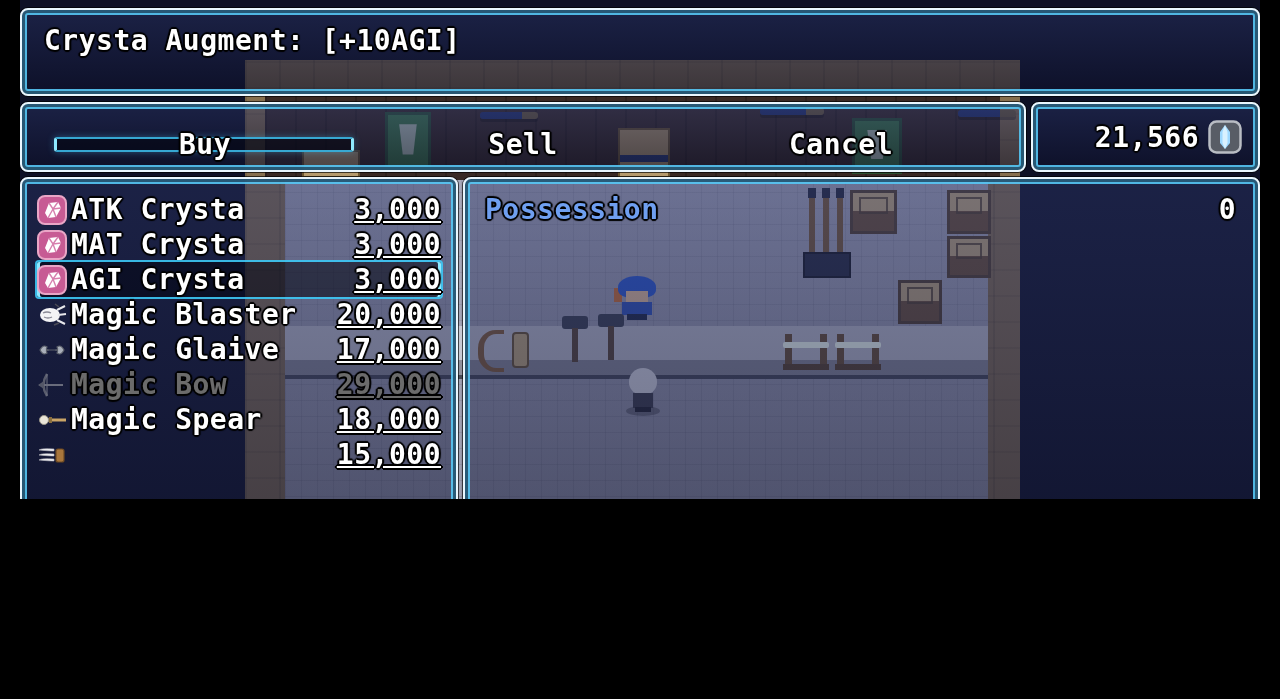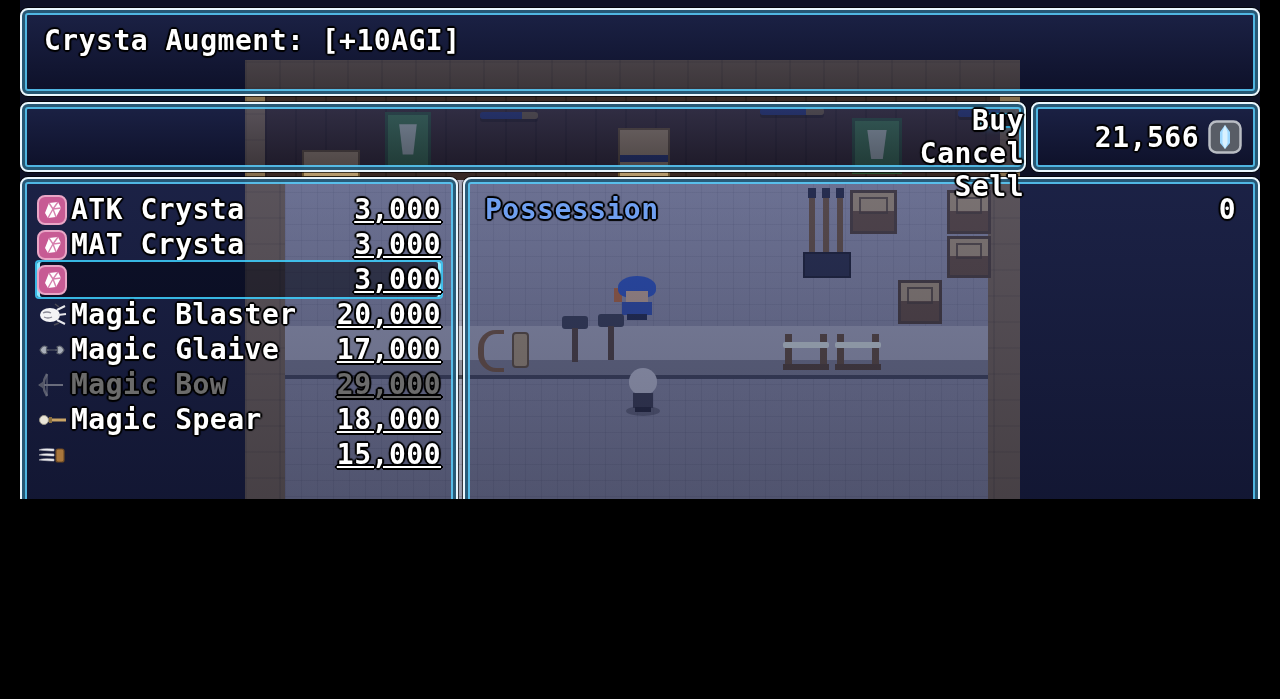--- a/index.html
+++ b/index.html
@@ -56,21 +56,21 @@
   .player .head{position:absolute;left:3px;top:0;width:28px;height:27px;background:#e9eaf0;border-radius:50% 50% 46% 46%;}
   .player .body{position:absolute;left:7px;top:25px;width:20px;height:15px;background:#3f3f4a;}
   .player .feet{position:absolute;left:9px;top:39px;width:16px;height:5px;background:#23232c;}
   .sprite-shadow{background:rgba(0,0,0,.28);border-radius:50%;}
 
   
   .window{position:absolute;box-sizing:border-box;border:2px solid #e9f7ff;border-radius:8px;
           background:linear-gradient(180deg,rgba(42,52,104,.48),rgba(13,16,42,.62));
           box-shadow:inset 0 0 0 3px rgba(6,9,26,.55),inset 0 0 0 5px rgba(86,200,245,.9),0 0 0 1px rgba(0,0,0,.65);}
   #help-window{left:20px;top:8px;width:1240px;height:88px;}
-  #command-window{left:20px;top:102px;width:1006px;height:70px;display:flex;align-items:flex-end;padding:0;flex-direction:column;}
+  #command-window{left:20px;top:102px;width:1006px;height:70px;display:flex;align-items:flex-start;padding:24px;}
   #gold-window{left:1031px;top:102px;width:229px;height:70px;display:flex;align-items:center;justify-content:flex-end;gap:9px;padding:0 16px;}
   #buy-window{left:20px;top:177px;width:438px;height:514px;}
   #status-window{left:463px;top:177px;width:797px;height:514px;}
 
   .gtext{color:#fff;font-size:28px;font-weight:700;letter-spacing:.5px;
          text-shadow:2px 0 1px #000,-2px 0 1px #000,0 2px 1px #000,0 -2px 1px #000,
                      1px 1px 1px #000,-1px -1px 1px #000,1px -1px 1px #000,-1px 1px 1px #000;}
   .sys{color:#6f9ff0;}
   .help-text{position:absolute;left:22px;top:14px;}
 
@@ -192,24 +192,24 @@
   <div class="window" id="help-window">
     <div class="gtext help-text">Crysta Augment: [+10AGI]</div>
   </div>
 
   <div class="window" id="command-window">
     <div class="cmd">
       <div class="cursor-box"></div>
       <span class="gtext">Buy</span>
     </div>
     <div class="cmd">
+      <span class="gtext">Sell</span>
+    </div>
+    <div class="cmd">
       <span class="gtext">Cancel</span>
-    </div>
-    <div class="cmd">
-      <span class="gtext">Sell</span>
     </div>
   </div>
 
   <div class="window" id="gold-window">
     <span class="gtext">21,566</span>
     <span class="gold-icon">
       <svg viewBox="0 0 34 34" width="34" height="34">
         <rect x="1.5" y="1.5" width="31" height="31" rx="7" fill="#585d66" stroke="#b9bdc4" stroke-width="2.5"></rect>
         <polygon points="17,5 22,12 22,23 17,29 12,23 12,12" fill="#9fd9ff"></polygon>
         <polygon points="17,5 19.5,12 19.5,23 17,29 14.5,23 14.5,12" fill="#d9f1ff"></polygon>
@@ -242,20 +242,21 @@
           <span class="gtext iprice">3,000</span>
         </div>
         <div class="row selected">
           <span class="icon">
             <svg viewBox="0 0 30 30">
               <rect x="1" y="1" width="28" height="28" rx="7" fill="#c75b94" stroke="#e9a6c6" stroke-width="2"></rect>
               <polygon points="8,18 12,8 21,7 24,13 19,22 11,23" fill="#ffffff"></polygon>
               <path d="M12,8 L16,14 L21,7 M16,14 L24,13 M16,14 L11,23 M16,14 L19,22" stroke="#d77fae" stroke-width="1.4" fill="none"></path>
             </svg>
           </span>
+          <span class="gtext iname">AGI Crysta</span>
           <span class="gtext iprice">3,000</span>
         </div>
         <div class="row">
           <span class="icon">
             <svg viewBox="0 0 30 30">
               <ellipse cx="13" cy="15" rx="10" ry="7" fill="#f4f4f6"></ellipse>
               <path d="M20,10 L28,6 M21,15 L29,14 M20,20 L28,24" stroke="#e8e8ec" stroke-width="2"></path>
               <path d="M6,13 q4,-2 8,0 M7,17 q4,2 8,0" stroke="#8a8a96" stroke-width="1.3" fill="none"></path>
               <path d="M18,4 l4,3 M17,25 l5,-2" stroke="#4a4a55" stroke-width="1.5"></path>
             </svg>

